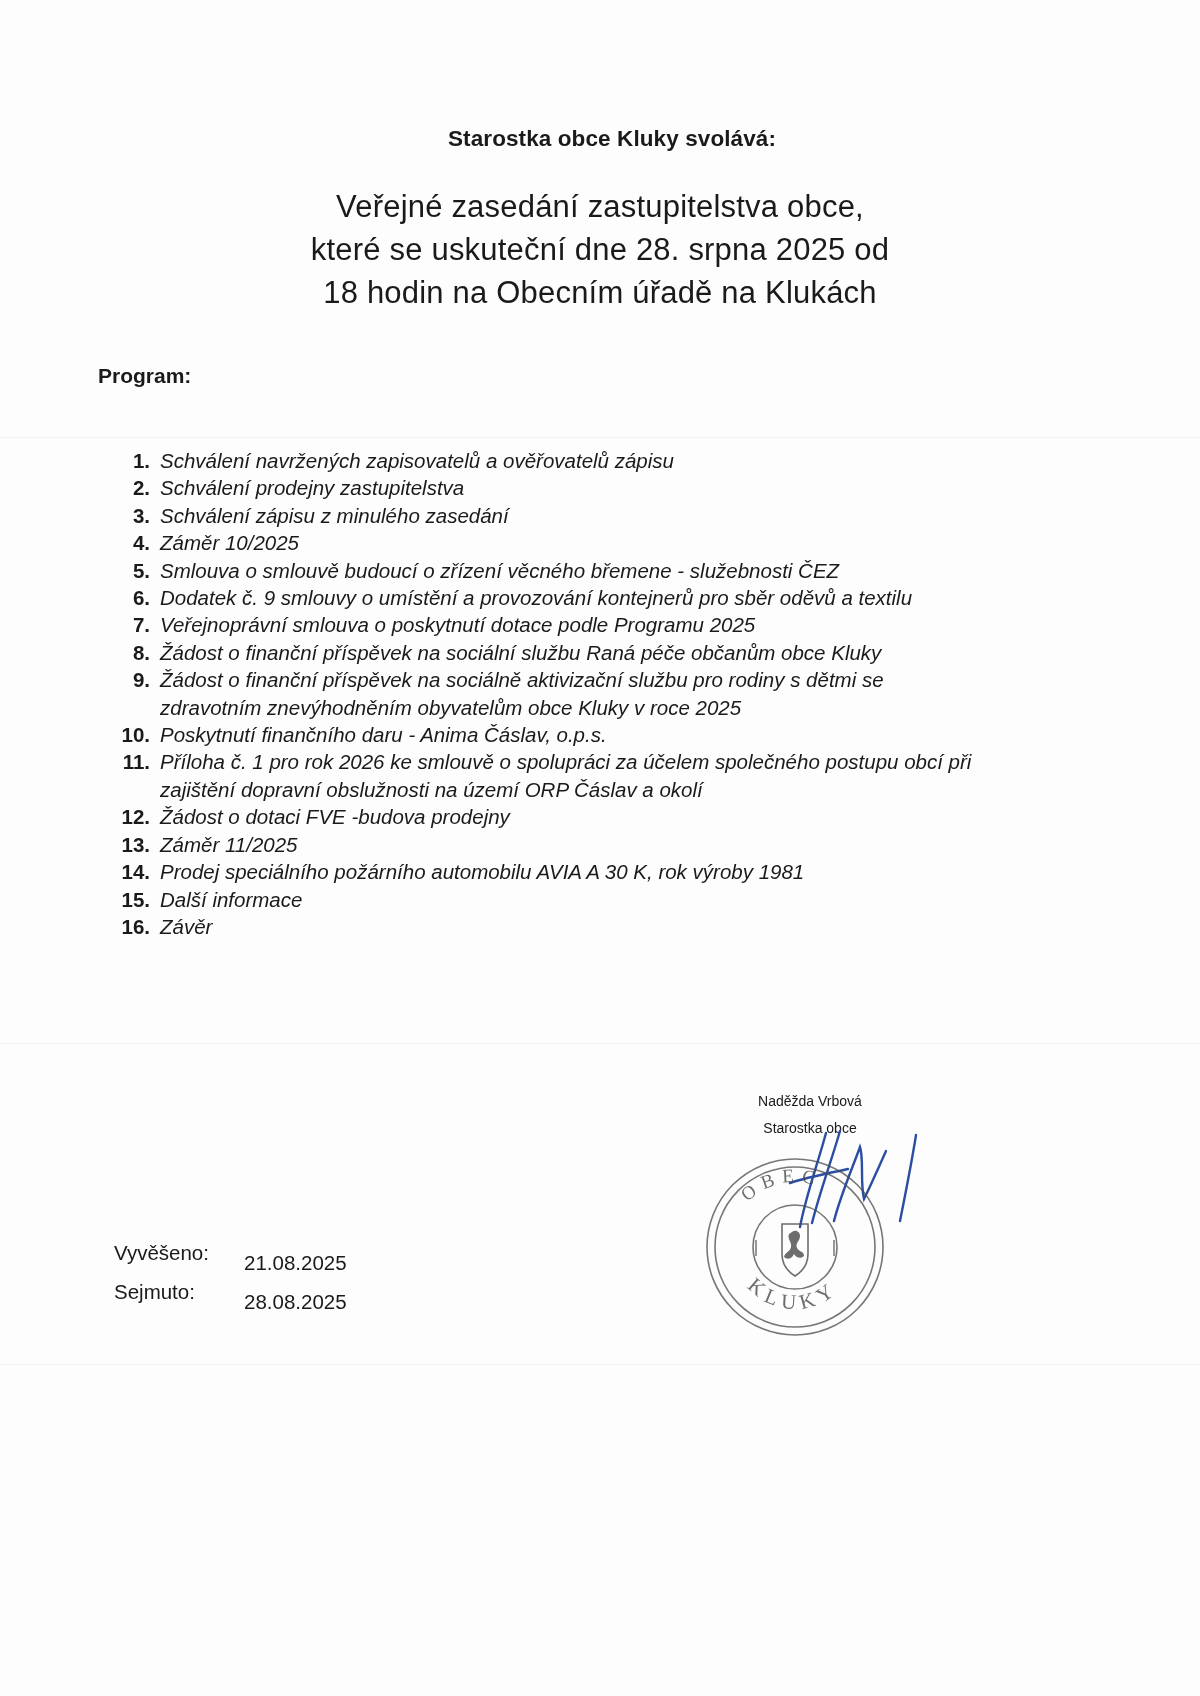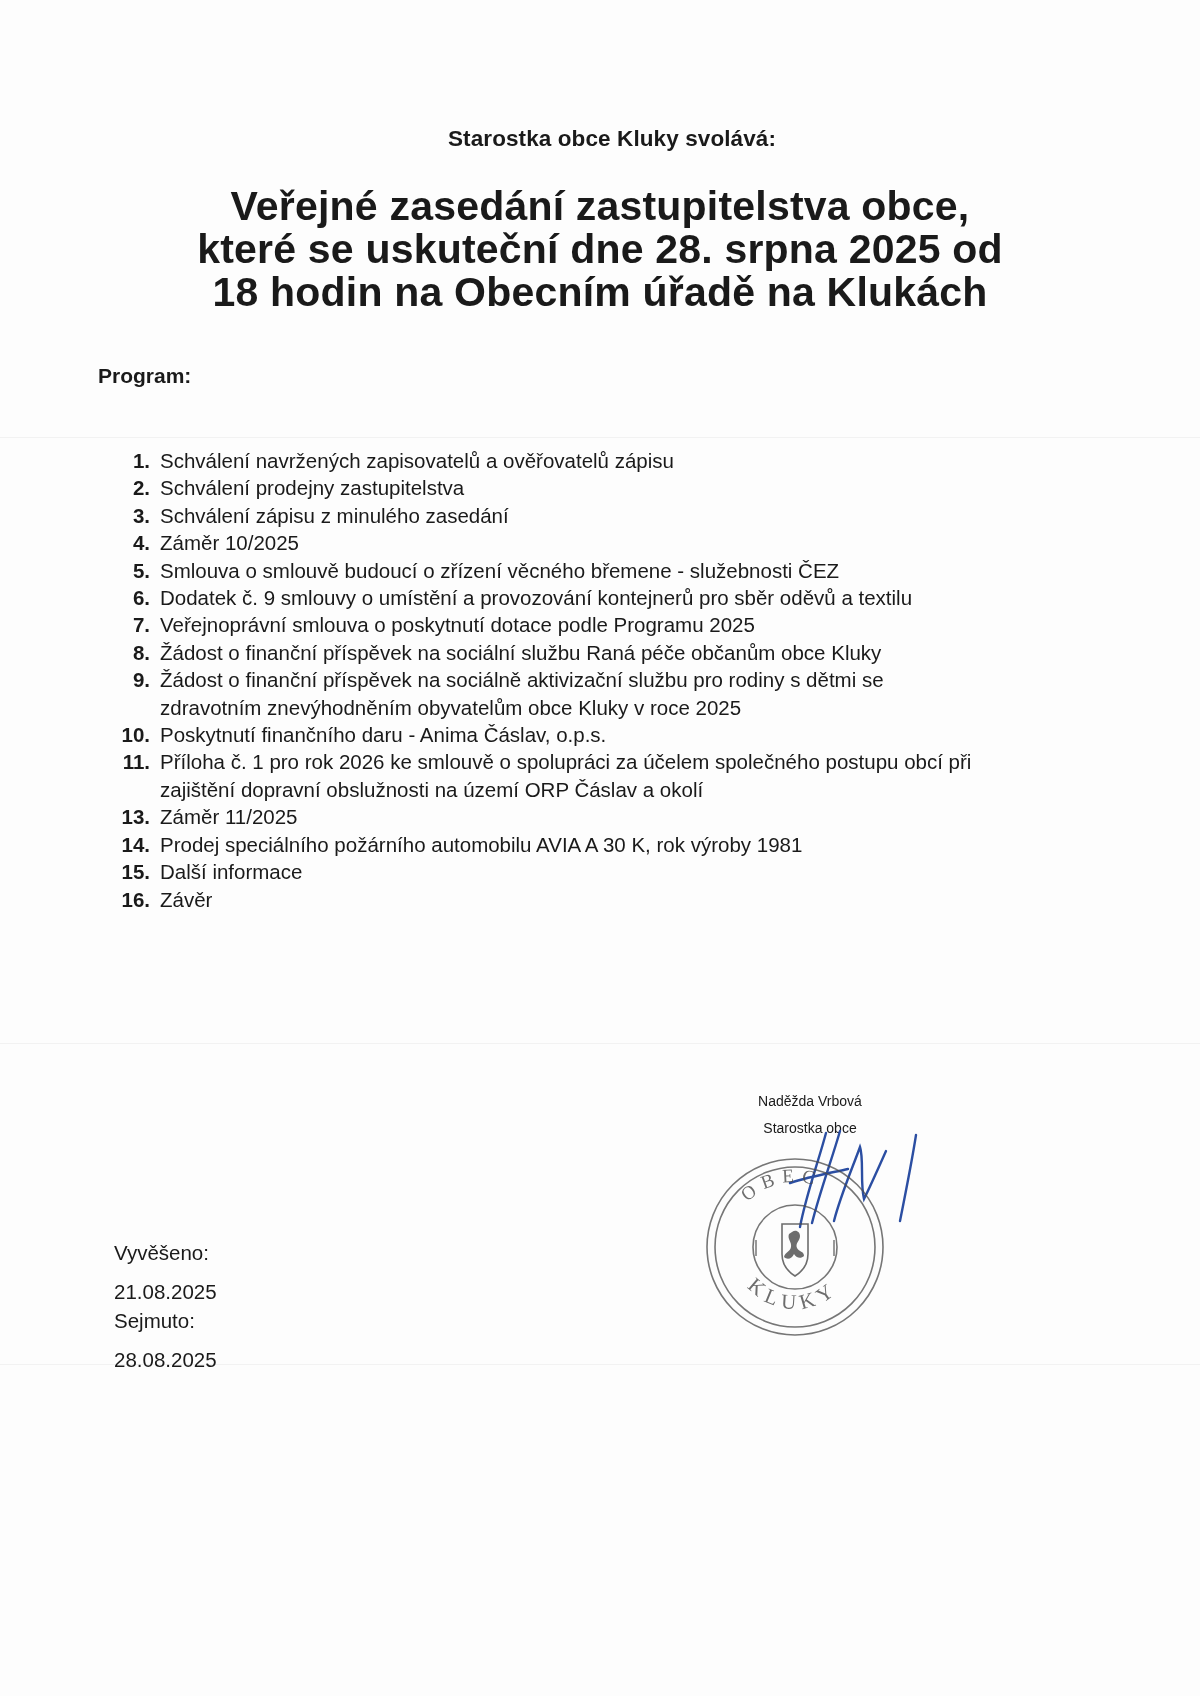--- a/index.html
+++ b/index.html
@@ -42,22 +42,22 @@
     font-size: 22.5px;
     font-weight: bold;
     letter-spacing: 0.1px;
   }
   .title-block {
     position: absolute;
     top: 185px;
     left: 0;
     width: 1200px;
     text-align: center;
-    font-size: 41px;
-    font-weight: bold;
+    font-size: 31px;
+    font-weight: normal;
     line-height: 43px;
     letter-spacing: 0.2px;
   }
   .title-block .tline { display: block; }
 
   .program-label {
     position: absolute;
     top: 364px;
     left: 98px;
     font-size: 21px;
@@ -79,20 +79,21 @@
   .agenda-num {
     flex: 0 0 auto;
     width: 46px;
     text-align: right;
     font-weight: bold;
     padding-right: 10px;
     box-sizing: border-box;
   }
   .agenda-text {
     flex: 1 1 auto;
+    font-style: italic;
   }
 
   .signature-block {
     position: absolute;
     top: 1088px;
     left: 600px;
     width: 420px;
     text-align: center;
     font-size: 14px;
     line-height: 27px;
@@ -117,21 +118,20 @@
 
   .footer-dates {
     position: absolute;
     top: 1238px;
     left: 114px;
     font-size: 20.5px;
     line-height: 29px;
   }
   .footer-row {
     display: flex;
-    flex-direction: column;
   }
   .footer-label {
     width: 130px;
     flex: 0 0 auto;
   }
   .footer-value {
     flex: 0 0 auto;
     margin-top: 10px;
   }
 </style>
@@ -191,20 +191,24 @@
         <span class="agenda-num">9.</span>
         <span class="agenda-text">Žádost o finanční příspěvek na sociálně aktivizační službu pro rodiny s dětmi se zdravotním znevýhodněním obyvatelům obce Kluky v roce 2025</span>
       </div>
       <div class="agenda-item">
         <span class="agenda-num">10.</span>
         <span class="agenda-text">Poskytnutí finančního daru - Anima Čáslav, o.p.s.</span>
       </div>
       <div class="agenda-item">
         <span class="agenda-num">11.</span>
         <span class="agenda-text">Příloha č. 1 pro rok 2026 ke smlouvě o spolupráci za účelem společného postupu obcí při zajištění dopravní obslužnosti na území ORP Čáslav a okolí</span>
+      </div>
+      <div class="agenda-item">
+        <span class="agenda-num">12.</span>
+        <span class="agenda-text">Žádost o dotaci FVE -budova prodejny</span>
       </div>
       <div class="agenda-item">
         <span class="agenda-num">13.</span>
         <span class="agenda-text">Záměr 11/2025</span>
       </div>
       <div class="agenda-item">
         <span class="agenda-num">14.</span>
         <span class="agenda-text">Prodej speciálního požárního automobilu AVIA A 30 K, rok výroby 1981</span>
       </div>
       <div class="agenda-item">

